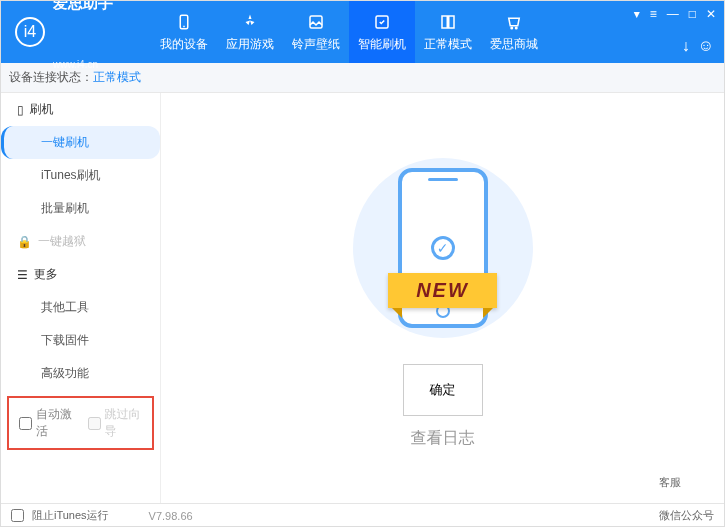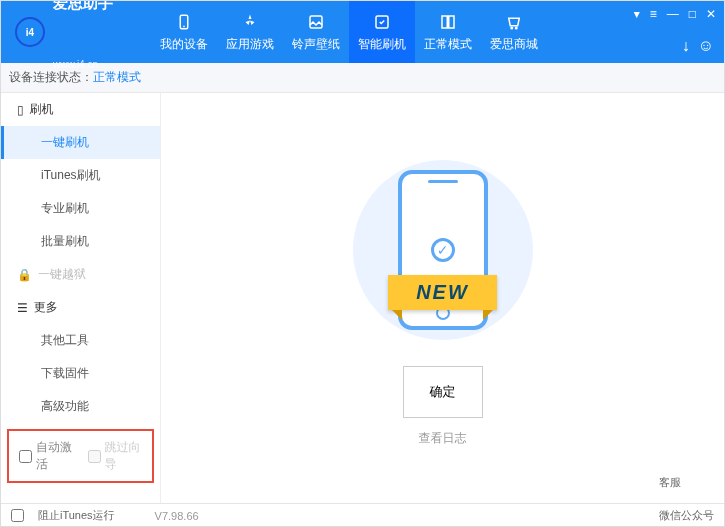--- a/index.html
+++ b/index.html
@@ -1,61 +1,61 @@
 <!DOCTYPE html>
 <html><head>
 <meta charset="utf-8">
 <style>
 * { margin: 0; padding: 0; box-sizing: border-box; font-family: "Microsoft YaHei", sans-serif; }
 body { width: 725px; height: 527px; overflow: hidden; background: #fff; border: 1px solid #ddd; }
 
 .header { background: #1e88f5; height: 62px; display: flex; align-items: center; color: #fff; position: relative; }
 .logo-area { display: flex; align-items: center; padding: 0 14px; width: 150px; }
-.logo-circle { width: 30px; height: 30px; border: 2px solid #1d4ed8; border-radius: 50%; display: flex; align-items: center; justify-content: center; font-weight: bold; font-size: 10px; margin-right: 8px; }
+.logo-circle { width: 30px; height: 30px; border: 2px solid #ffffff; border-radius: 50%; display: flex; align-items: center; justify-content: center; font-weight: normal; font-size: 16px; margin-right: 8px; }
 .logo-text { font-size: 15px; font-weight: bold; }
 .logo-url { font-size: 10px; opacity: 0.8; margin-top: 46px; }
 .nav-tabs { display: flex; height: 100%; flex: 1; }
 .nav-tab { width: 66px; display: flex; flex-direction: column; align-items: center; justify-content: center; font-size: 12px; cursor: pointer; gap: 4px; }
 .nav-tab.active { background: #0d6efd; }
 .nav-tab .icon { width: 20px; height: 20px; display: flex; align-items: center; justify-content: center; }
 .header-right { position: absolute; right: 8px; top: 6px; display: flex; gap: 8px; font-size: 11px; align-items: center; }
 .win-controls { display: flex; gap: 10px; font-size: 12px; }
 
 .status-bar { height: 30px; background: #f5f7fa; border-bottom: 1px solid #e8e8e8; display: flex; align-items: center; padding: 0 8px; font-size: 12px; color: #555; }
 .status-bar .mode { color: #1e88f5; }
 
 .body-area { display: flex; height: 410px; }
 .sidebar { width: 160px; border-right: 1px solid #eee; font-size: 12px; color: #555; overflow: hidden; }
 .sidebar-header { display: flex; align-items: center; gap: 6px; padding: 8px 16px; color: #333; }
 .sidebar-header.disabled { color: #bbb; }
-.sidebar-item { padding: 8px 16px 8px 40px; cursor: pointer; }
+.sidebar-item { padding: 8px 16px 8px 40px; cursor: pointer; border-radius: 12px; }
 .sidebar-item.active { background: #e8f2ff; color: #1e88f5; border-left: 3px solid #1e88f5; padding-left: 37px; }
 .sidebar-note { background: #f5f5f5; padding: 10px 16px 10px 40px; color: #999; font-size: 11px; line-height: 1.4; }
 .checkbox-row { border: 2px solid #e74c3c; margin: 6px; padding: 8px 10px; display: flex; gap: 14px; font-size: 12px; color: #888; }
 .checkbox-item { display: flex; align-items: center; gap: 4px; }
 .checkbox-item input { margin: 0; }
 .checkbox-item.disabled { color: #ccc; }
 
 .main { flex: 1; display: flex; flex-direction: column; align-items: center; justify-content: center; position: relative; }
 .phone-illustration { position: relative; width: 200px; height: 200px; display: flex; align-items: center; justify-content: center; }
 .circle-bg { position: absolute; width: 180px; height: 180px; border-radius: 50%; background: #eaf3ff; }
 .phone { position: relative; width: 90px; height: 160px; background: #fff; border: 4px solid #5da9f5; border-radius: 14px; display: flex; align-items: center; justify-content: center; }
 .phone::before { content: ""; position: absolute; top: 6px; width: 30px; height: 3px; background: #5da9f5; border-radius: 2px; }
 .phone::after { content: ""; position: absolute; bottom: 6px; width: 10px; height: 10px; border: 2px solid #5da9f5; border-radius: 50%; }
 .phone-check { width: 24px; height: 24px; border: 3px solid #5da9f5; border-radius: 50%; display: flex; align-items: center; justify-content: center; color: #5da9f5; font-size: 14px; }
-.new-banner { position: absolute; background: #ffc733; color: #0c4a6e; font-weight: bold; font-style: italic; letter-spacing: 2px; padding: 6px 28px; font-size: 20px; transform: rotate(0deg); bottom: 40px; box-shadow: 0 2px 4px rgba(0,0,0,0.2); }
+.new-banner { position: absolute; background: #ffc733; color: #7f1d1d; font-weight: bold; font-style: italic; letter-spacing: 2px; padding: 6px 28px; font-size: 20px; transform: rotate(0deg); bottom: 40px; box-shadow: 0 2px 4px rgba(0,0,0,0.2); }
 .new-banner::before, .new-banner::after { content: ""; position: absolute; top: 100%; border: 5px solid transparent; }
 .new-banner::before { left: 4px; border-top-color: #d49800; border-right-color: #d49800; }
 .new-banner::after { right: 4px; border-top-color: #d49800; border-left-color: #d49800; }
 .success-text { font-size: 15px; color: #333; margin-top: 20px; }
 .confirm-btn { margin-top: 16px; padding: 16px 26px; border: 1px solid #ccc; background: #fff; font-size: 13px; cursor: pointer; }
-.log-link { margin-top: 12px; font-size: 12px; color: #999; cursor: pointer; }
+.log-link { margin-top: 12px; font-size: 16px; color: #999; cursor: pointer; }
 
 .footer { height: 24px; border-top: 1px solid #e5e5e5; display: flex; align-items: center; font-size: 11px; color: #666; padding: 0 10px; }
-.footer-left { display: flex; align-items: center; gap: 14px; }
+.footer-left { display: flex; align-items: center; gap: 8px; }
 .footer-right { margin-left: auto; display: flex; gap: 18px; flex-direction: column; }
 .footer-version { margin-left: 40px; color: #999; }
 
 svg { display: block; }
 </style>
 </head>
 <body>
 
 <div class="header">
   <div class="logo-area">
@@ -141,21 +141,20 @@
 </div>
 
 <div class="body-area">
   <div class="sidebar">
     <div class="sidebar-header">
       <span>▯</span>
       <span>刷机</span>
     </div>
     <div class="sidebar-item active">一键刷机</div>
     <div class="sidebar-item">iTunes刷机</div>
-    <div class="sidebar-item">专业刷机</div>
     <div class="sidebar-item">批量刷机</div>
 
     <div class="sidebar-header disabled">
       <span>🔒</span>
       <span>一键越狱</span>
     </div>
 
     <div class="sidebar-header">
       <span>☰</span>
       <span>更多</span>

